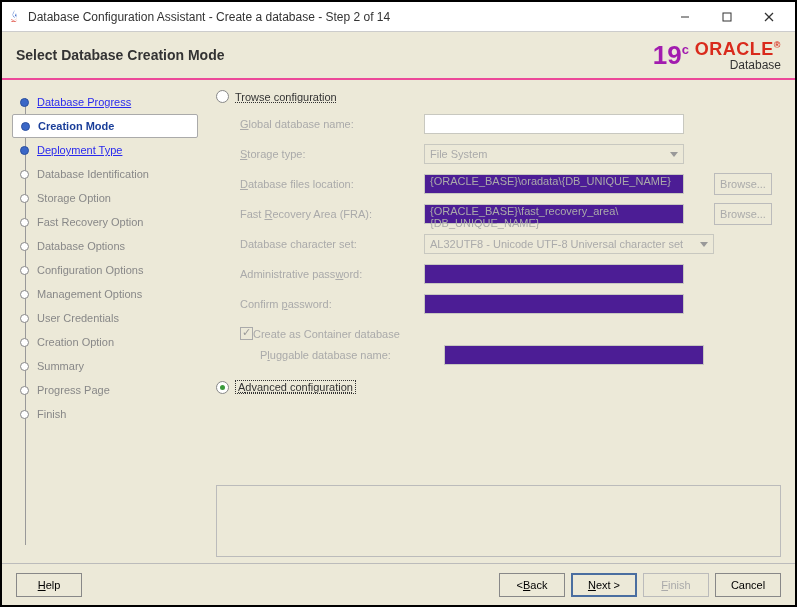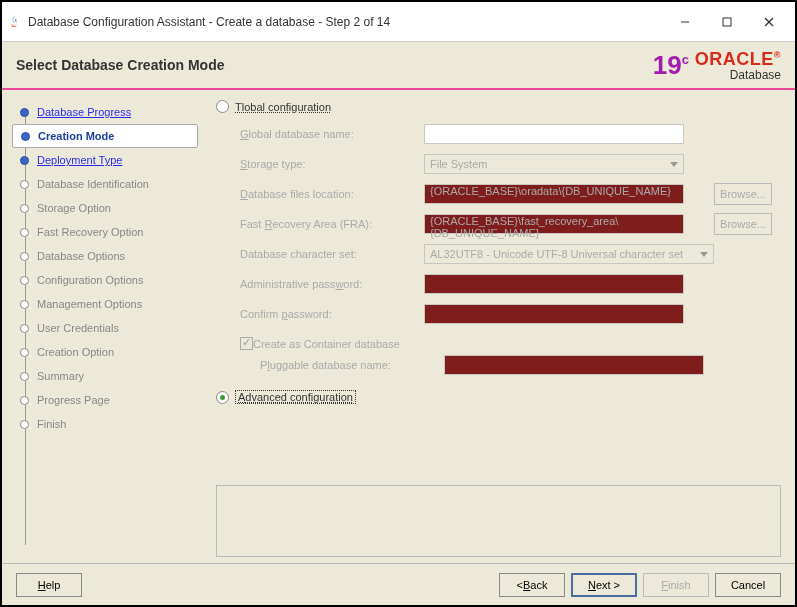--- a/index.html
+++ b/index.html
@@ -1,18 +1,18 @@
 <!DOCTYPE html>
 <html><head>
   <meta charset="utf-8">
   <style>
     * { box-sizing: border-box; margin: 0; padding: 0; }
     body { font-family: Tahoma, Arial, sans-serif; font-size: 11px; background: #fff; }
     .window { width: 797px; height: 607px; border: 2px solid #000; position: relative; background: #ece9d8; display: flex; flex-direction: column; }
-    .titlebar { height: 40px; background: #fff; display: flex; align-items: center; padding: 0 4px; border-bottom: 1px solid #ccc; }
+    .titlebar { height: 30px; background: #fff; display: flex; align-items: center; padding: 0 4px; border-bottom: 1px solid #ccc; }
     .java-icon { width: 16px; height: 16px; margin-right: 6px; }
     .title-text { flex: 1; color: #333; font-size: 12px; }
     .win-controls { display: flex; gap: 14px; align-items: center; padding-right: 8px; }
     .win-btn { width: 28px; height: 20px; display: flex; align-items: center; justify-content: center; cursor: default; }
     .win-btn svg { width: 10px; height: 10px; }
     .header { height: 48px; background: #ece9d8; display: flex; align-items: center; padding: 0 14px; border-bottom: 2px solid #ec4899; }
     .header-title { font-weight: bold; font-size: 14px; color: #333; flex: 1; }
     .oracle-logo { display: flex; align-items: center; gap: 6px; }
     .logo19c { font-size: 26px; font-weight: bold; color: #a21caf; }
     .logo19c sup { font-size: 13px; }
@@ -37,21 +37,21 @@
     .radio-row { display: flex; align-items: center; gap: 6px; margin: 2px 0 4px 0; }
     .radio { width: 13px; height: 13px; border: 1px solid #888; border-radius: 50%; background: #fff; position: relative; }
     .radio.selected::after { content: ''; position: absolute; left: 3px; top: 3px; width: 5px; height: 5px; background: #3a9a3a; border-radius: 50%; }
     .radio-label { text-decoration: underline dotted; color: #333; }
     .radio-row.advanced .radio-label { border: 1px dotted #333; padding: 0 2px; }
     .form-block { padding: 2px 0 6px 24px; }
     .form-row { display: flex; align-items: center; height: 30px; gap: 24px; }
     .form-row.sub { padding-left: 20px; }
     .form-label { width: 160px; color: #aaa; font-size: 11px; }
     .form-label .ul { text-decoration: underline; }
-    .form-input { width: 260px; height: 20px; border: 1px solid #c8c8c0; background: #7f1d1d; color: #aaa; padding: 0 5px; font-size: 11px; }
+    .form-input { width: 260px; height: 20px; border: 1px solid #c8c8c0; background: #4c1d95; color: #aaa; padding: 0 5px; font-size: 11px; }
     .form-input.white { background: #fff;}
     .form-select { width: 260px; height: 20px; border: 1px solid #c8c8c0; background: #ece9d8; color: #aaa; display: flex; align-items: center; justify-content: space-between; padding: 0 5px; font-size: 11px; }
     .form-select.wide{width:290px;}
     .select-arrow { width: 0; height: 0; border-left: 4px solid transparent; border-right: 4px solid transparent; border-top: 5px solid #999; }
     .browse-btn { width: 58px; height: 22px; border: 1px solid #bbb; background: #ece9d8; color: #aaa; font-size: 11px; display: flex; align-items: center; justify-content: center; margin-left: 6px;}
     .chk-row { display: flex; align-items: center; gap: 0; margin-top: 6px; }
     .chk { width: 13px; height: 13px; border: 1px solid #aaa; background: #ece9d8; position: relative; }
     .chk.checked::after { content: '✓'; position: absolute; left: 1px; top: -2px; color: #999; font-size: 11px; }
     .chk-label { color: #aaa; }
     .msg-area { height: 72px; border: 1px solid #bbb; background: #ece9d8; margin-top: auto; margin-bottom: 6px; }
@@ -163,21 +163,21 @@
           <div class="sb-item future">
             <div class="sb-dot"></div>
             <span class="sb-label">Finish</span>
           </div>
         </div>
     </div>
 
     <div class="content">
       <div class="radio-row">
         <div class="radio"></div>
-        <span class="radio-label"><span class="ul">T</span><span>lobal configuration</span></span>
+        <span class="radio-label"><span class="ul">T</span><span>rowse configuration</span></span>
       </div>
 
       <div class="form-block">
         <div class="form-row">
           <span class="form-label"><span class="ul">G</span>lobal database name:</span>
           <div class="form-input white"></div>
         </div>
         <div class="form-row">
           <span class="form-label"><span class="ul">S</span>torage type:</span>
           <div class="form-select">

